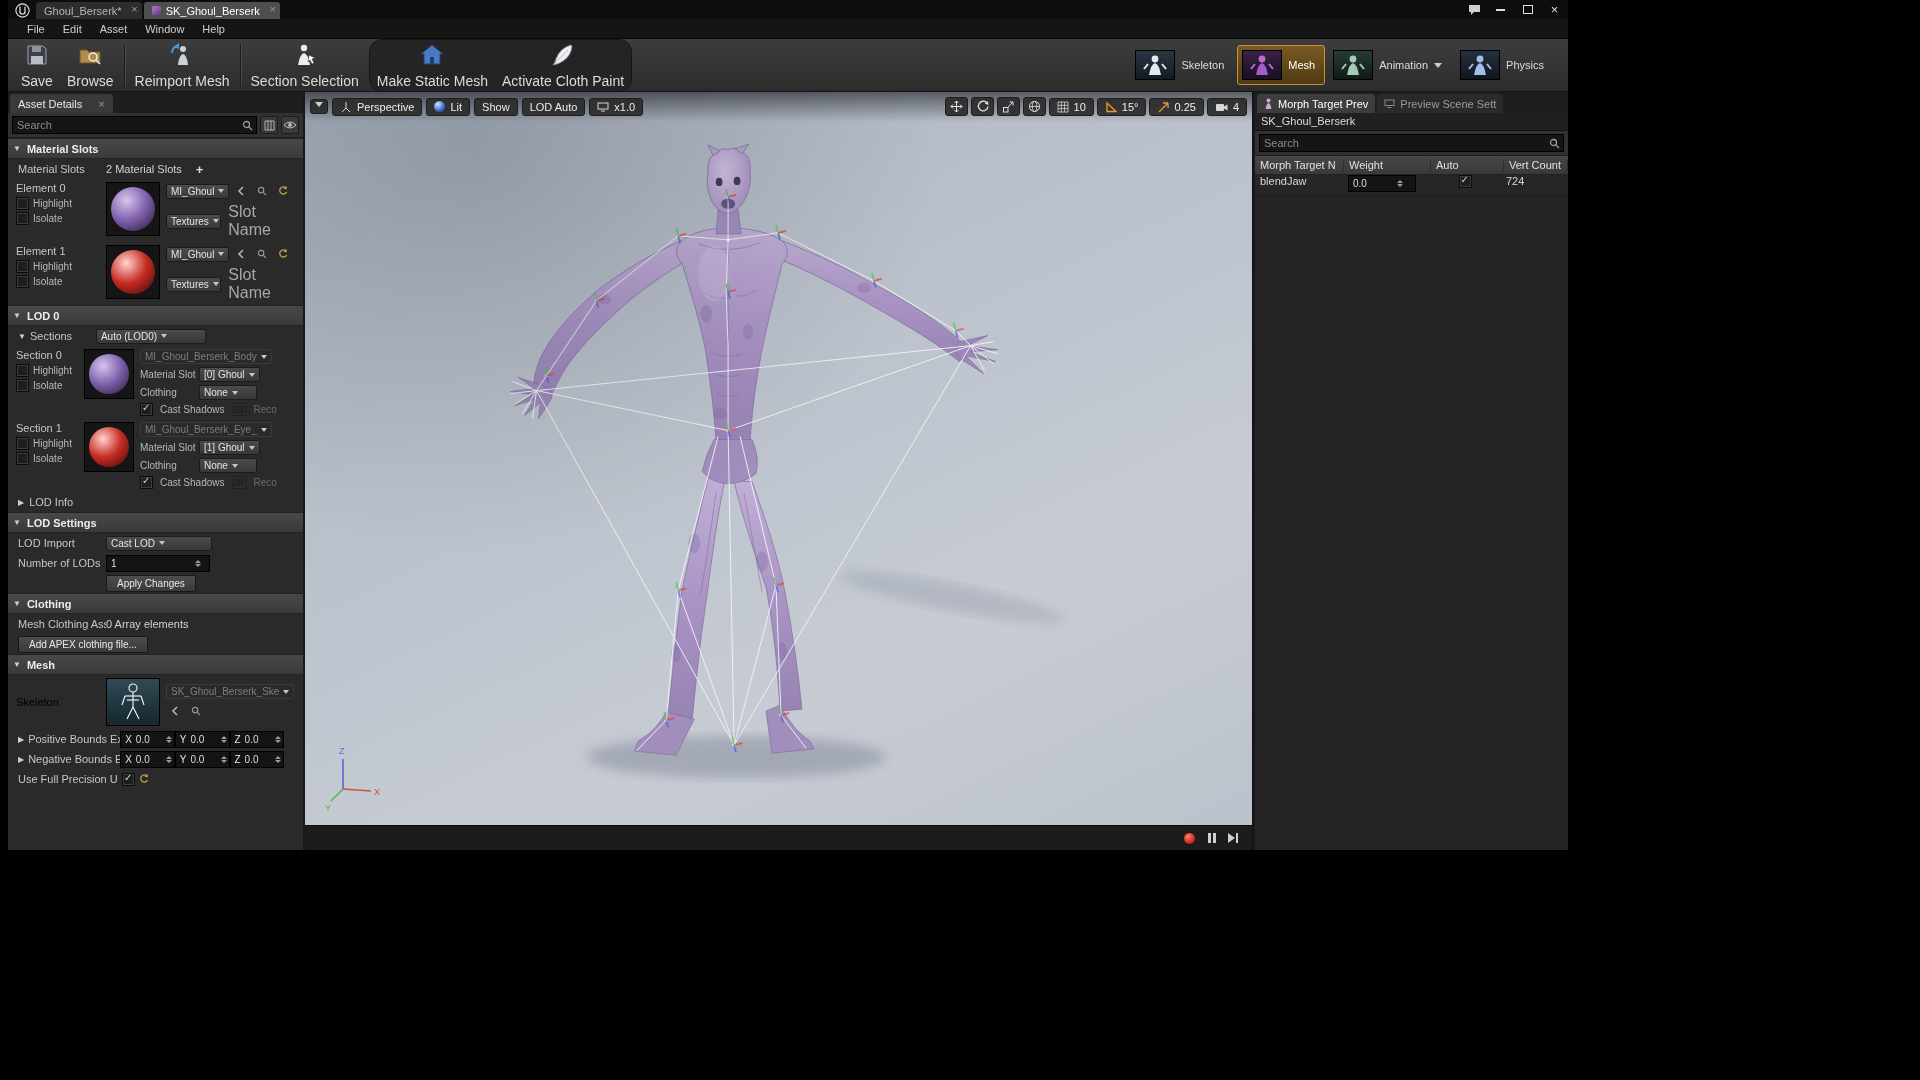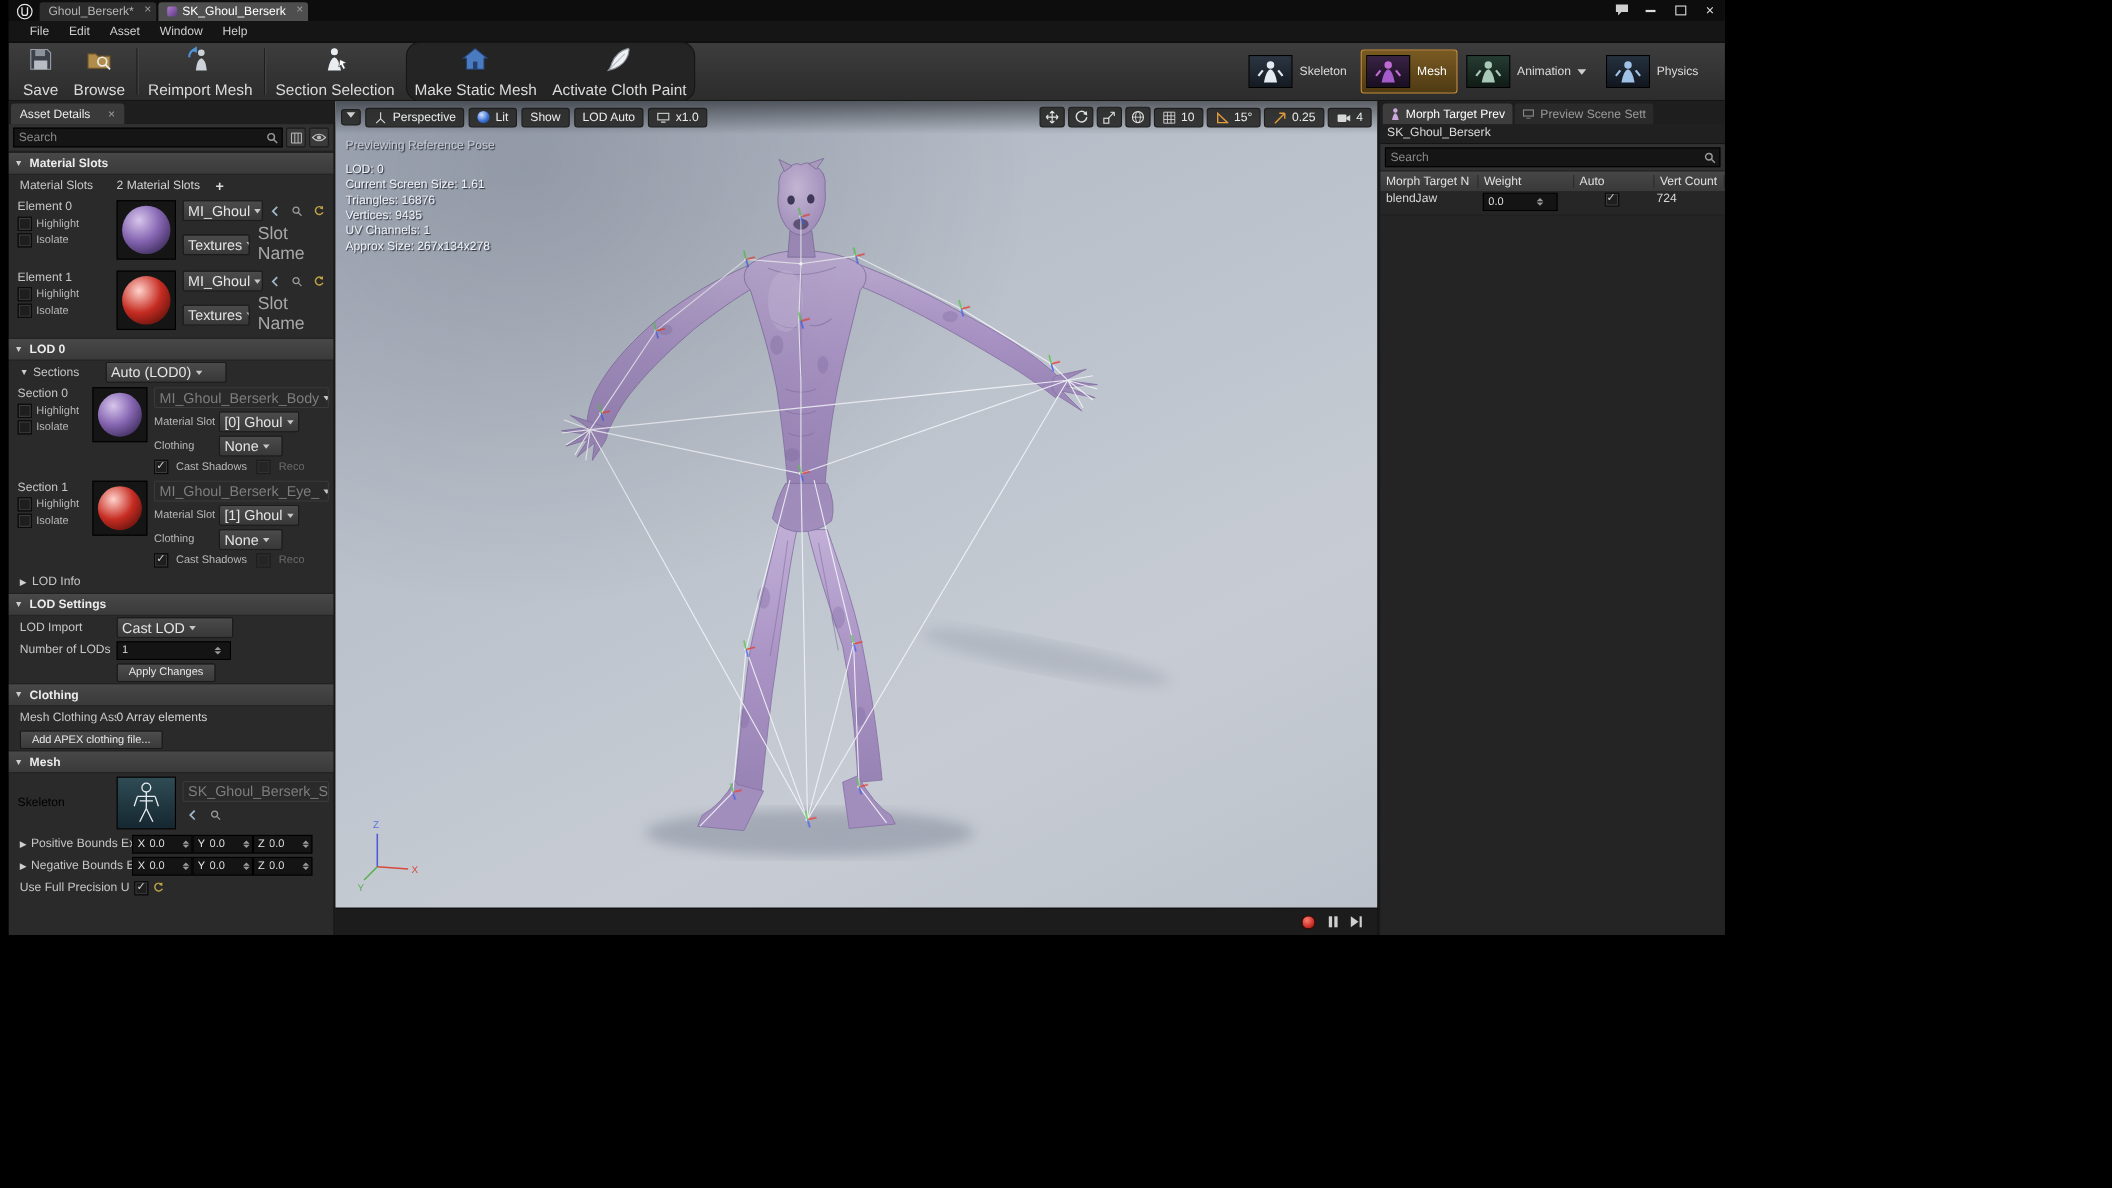--- a/index.html
+++ b/index.html
@@ -65,21 +65,21 @@
   .prow{display:flex;align-items:center;min-height:18px;padding:1px 4px 1px 10px;color:#c6c6c6;}
   .plabel{width:88px;flex-shrink:0;overflow:hidden;white-space:nowrap;}
   .pval{color:#d2d2d2;}
   .plus{margin-left:14px;color:#dcdcdc;font-weight:bold;font-size:13px;}
   .chk{width:11px;height:11px;background:#1e1e1e;border:1px solid #0b0b0b;box-shadow:inset 0 0 0 1px #3c3c3c;
     position:relative;flex-shrink:0;display:inline-block;}
   .chk.on::after{content:"✓";position:absolute;top:-2px;left:1px;font-size:10px;color:#d8d8d8;}
   .chk.dis{opacity:.4;}
   .clabel{font-size:10px;color:#b8b8b8;margin-left:4px;white-space:nowrap;}
   .dd{display:inline-flex;align-items:center;background:linear-gradient(#4b4b4b,#383838);border:1px solid #1b1b1b;
-    border-radius:2px;padding:1px 4px;font-size:13px;color:#e4e4e4;gap:4px;white-space:nowrap;max-width:100%;overflow:hidden;}
+    border-radius:2px;padding:1px 4px;font-size:10px;color:#e4e4e4;gap:4px;white-space:nowrap;max-width:100%;overflow:hidden;}
   .dd::after{content:"";flex-shrink:0;width:0;height:0;border:3px solid transparent;border-top:4px solid #c6c6c6;margin-top:3px;}
   .dd.ghost{background:transparent;border-color:#3a3a3a;color:#7d7d7d;}
   .numbox{display:inline-flex;align-items:center;background:#141414;border:1px solid #000;height:15px;padding:0 2px;}
   .numbox input{width:26px;background:transparent;border:0;color:#ddd;font-size:10px;padding:0 2px;font-family:"Liberation Sans",sans-serif;}
   .numbox .axis{color:#e6e6e6;font-size:10px;padding:0 2px;}
   .spn{display:flex;flex-direction:column;gap:1px;margin-left:2px;}
   .spn i{display:block;width:0;height:0;border-left:3px solid transparent;border-right:3px solid transparent;}
   .spn .up{border-bottom:3px solid #9a9a9a;}
   .spn .dn{border-top:3px solid #9a9a9a;}
   .btn{background:linear-gradient(#4d4d4d,#3a3a3a);border:1px solid #191919;border-radius:2px;color:#e8e8e8;
@@ -869,29 +869,20 @@
             <span class="vbtn">
               <svg width="13" height="10">
                   <rect x="1" y="2" width="8" height="7" rx="1" fill="#d8d8d8"></rect>
                   <path d="M9 4.5 L12.5 2.5 V8.5 L9 6.5 Z" fill="#d8d8d8"></path>
                 </svg>
               <span>4</span>
             </span>
           </span>
         </div>
 
-        <div class="stats">
-          <div class="dim">Previewing Reference Pose</div>
-          <div>LOD: 0</div>
-          <div>Current Screen Size: 1.61</div>
-          <div>Triangles: 16876</div>
-          <div>Vertices: 9435</div>
-          <div>UV Channels: 1</div>
-          <div>Approx Size: 267x134x278</div>
-        </div>
 
         <div class="axis-gizmo">
           <svg width="64" height="70">
             <line x1="24" y1="46" x2="24" y2="16" stroke="#4a5ad8" stroke-width="1.4"></line>
             <line x1="24" y1="46" x2="52" y2="48" stroke="#d84a3e" stroke-width="1.4"></line>
             <line x1="24" y1="46" x2="12" y2="58" stroke="#57b04e" stroke-width="1.4"></line>
             <text x="20" y="11" font-size="9" fill="#5a6ce0">Z</text>
             <text x="55" y="52" font-size="9" fill="#d84a3e">X</text>
             <text x="6" y="68" font-size="9" fill="#57b04e">Y</text>
           </svg>

